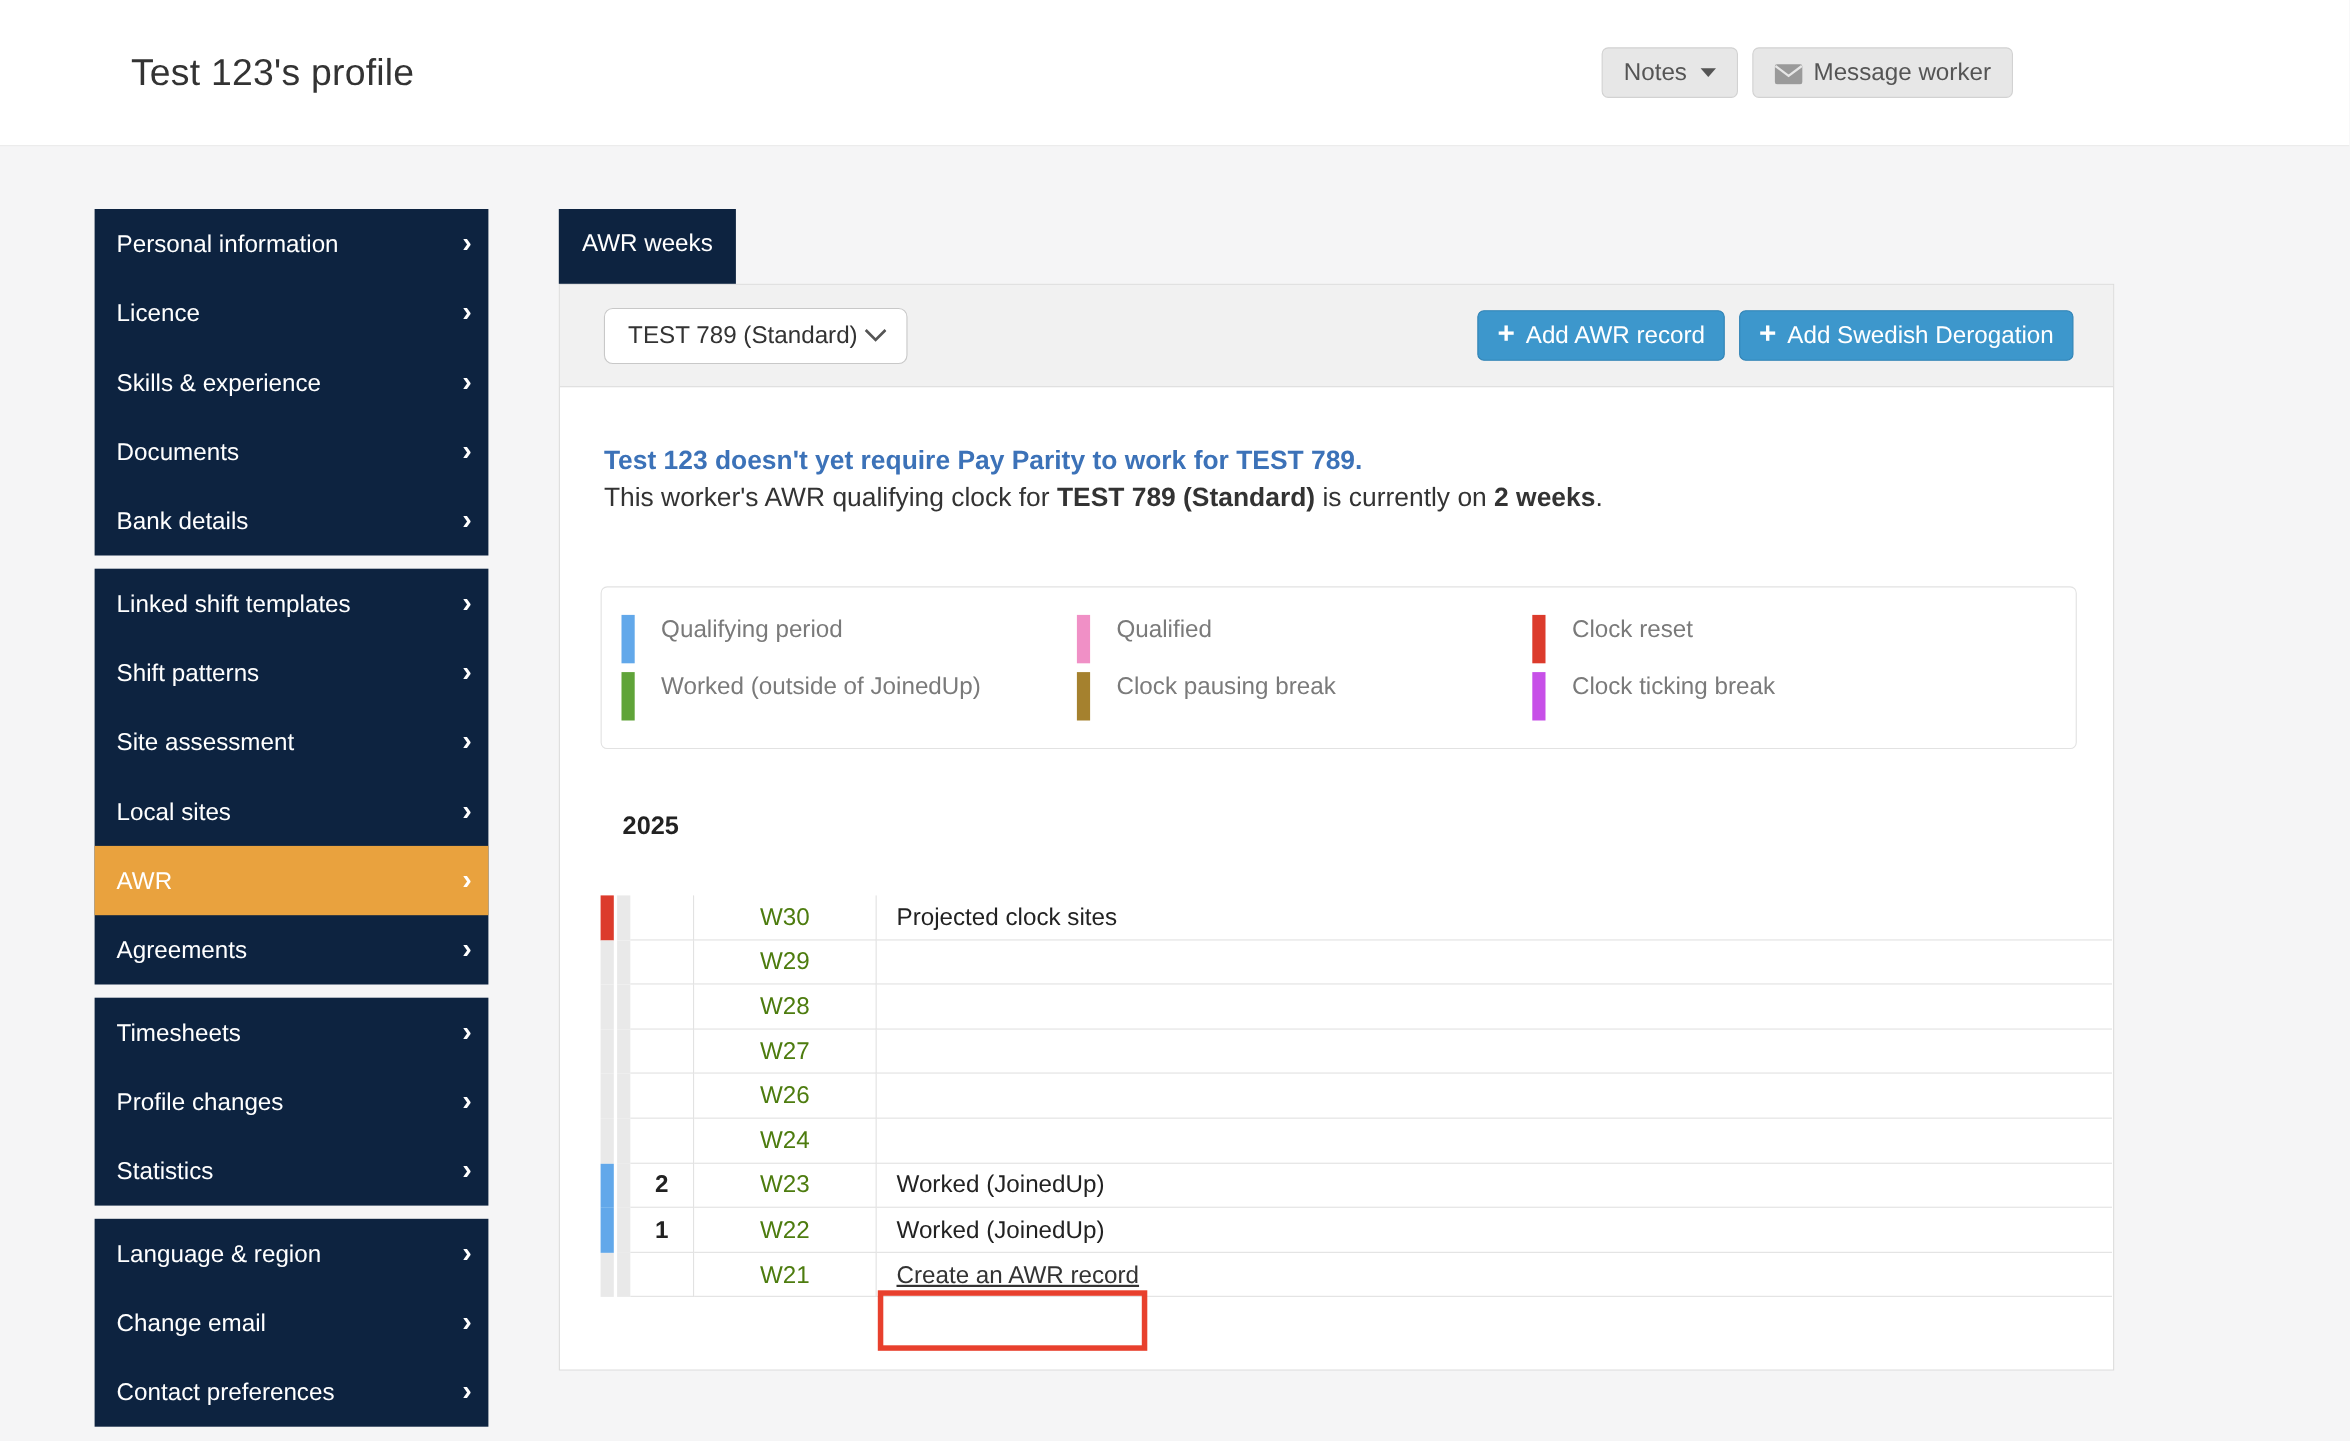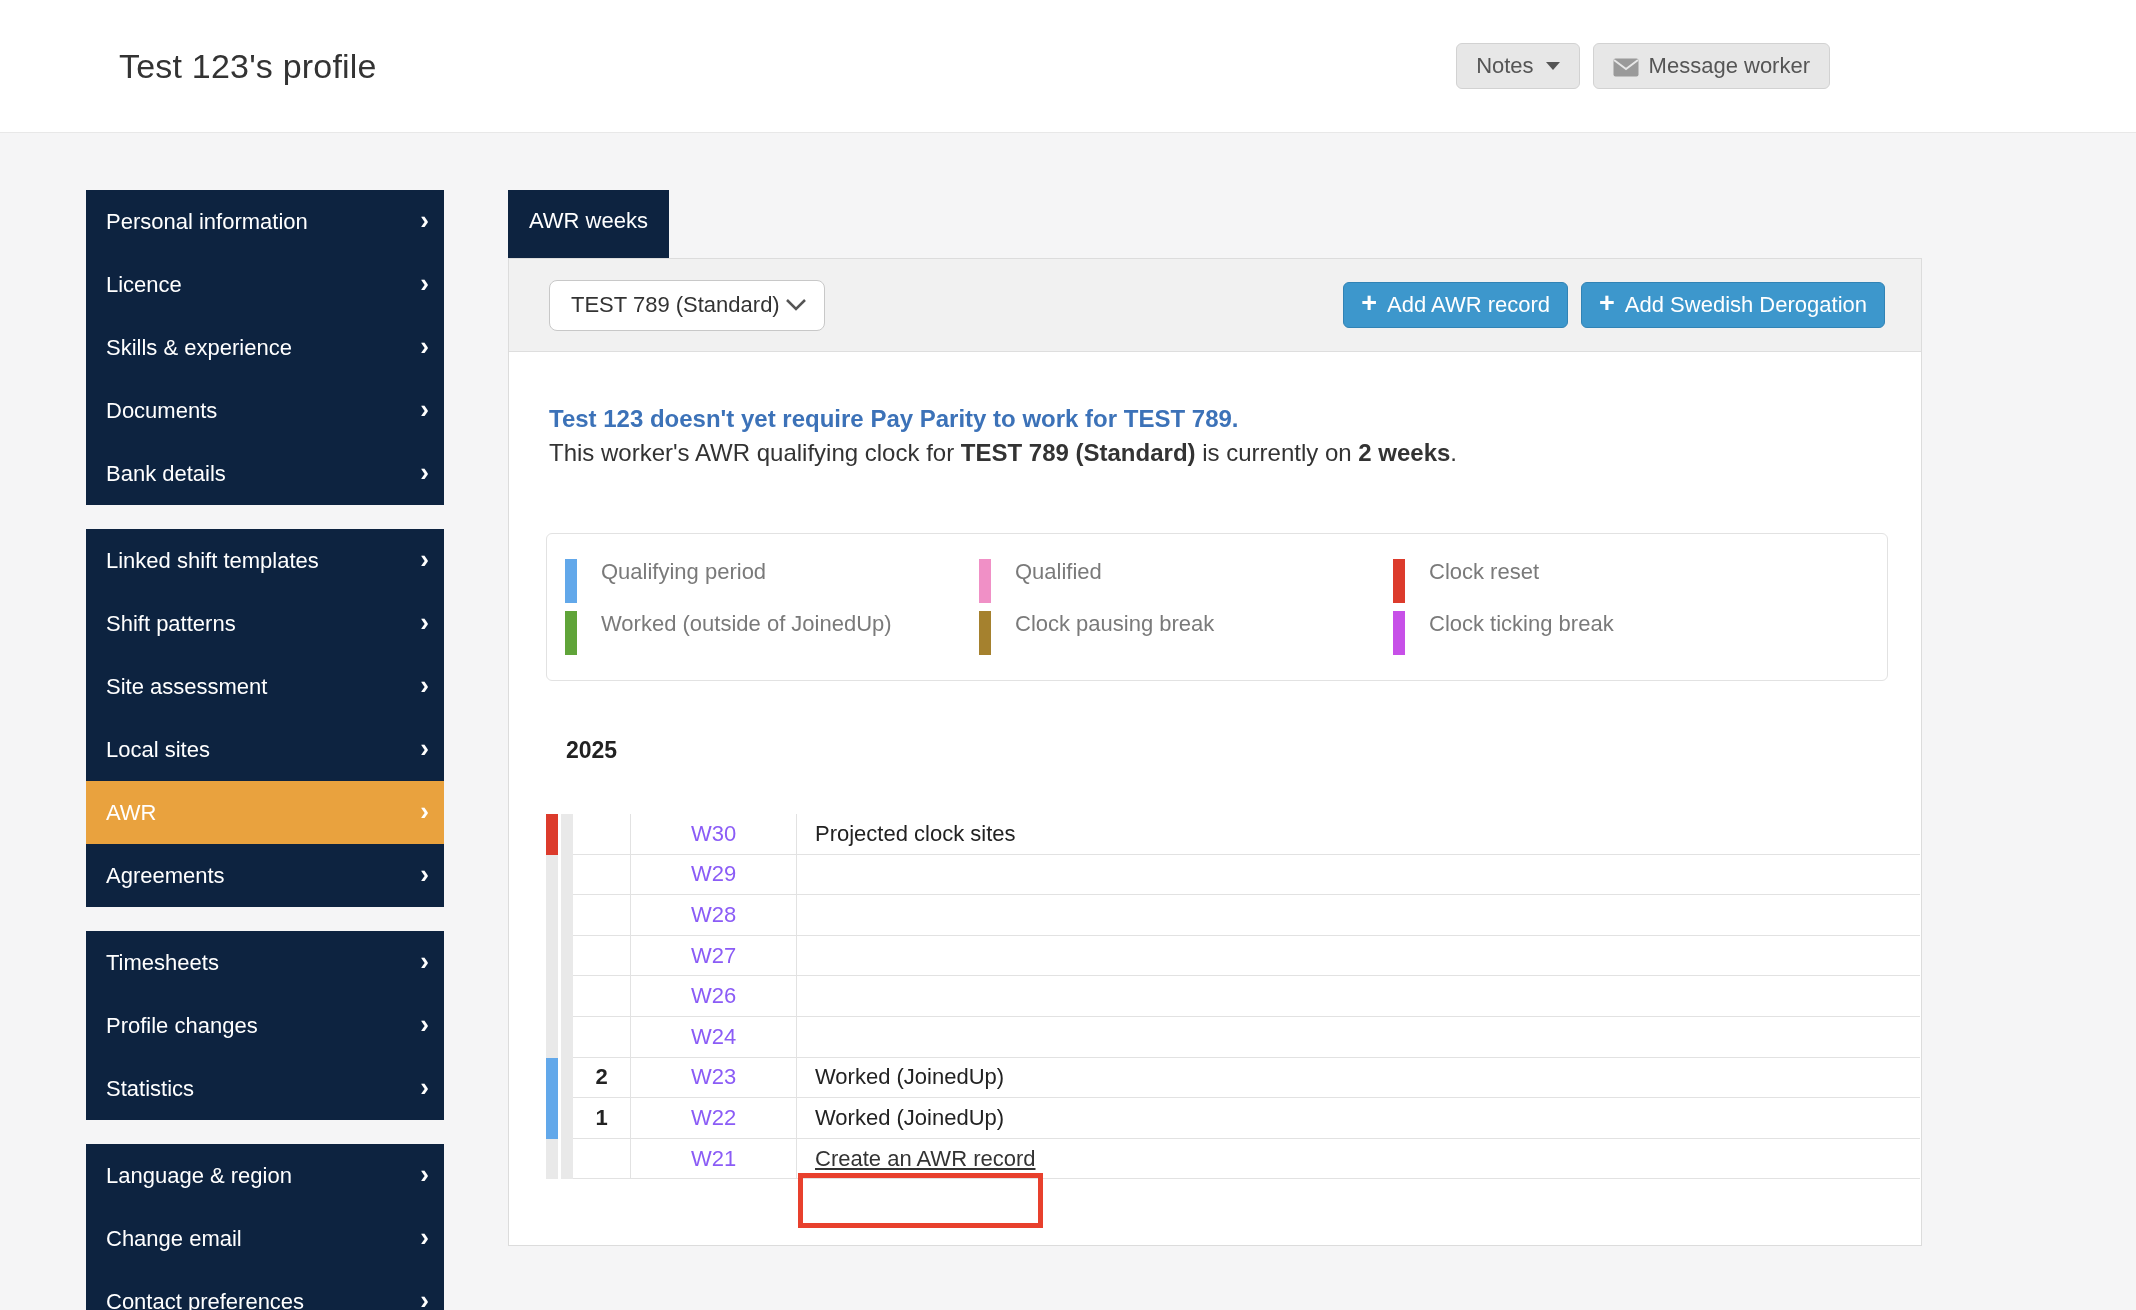--- a/index.html
+++ b/index.html
@@ -25,21 +25,21 @@
   }
   .caret-down { display:inline-block; width:0; height:0; border-left:7px solid transparent;
     border-right:7px solid transparent; border-top:8px solid #555; margin-left:2px; }
   .envelope-icon { width:26px; height:19px; display:inline-block; }
 
   
   .content { display:flex; align-items:flex-start; padding:57px 0 0 86px; }
 
   
   .sidebar { width:358px; flex:0 0 358px; }
-  .nav-group { background:#0d2340; margin-bottom:24px; }
+  .nav-group { background:#0d2340; margin-bottom:12px; }
   .nav-item {
     height:63px; display:flex; align-items:center; justify-content:space-between;
     padding:0 15px 0 20px; color:#fff; font-size:22px; cursor:pointer;
   }
   .nav-item.active { background:#e9a23e; }
   .nav-chevron { font-size:26px; font-weight:700; color:#fff; line-height:1; padding-bottom:4px; }
 
   
   .main { margin-left:64px; width:1414px; }
   .tab {
@@ -83,21 +83,21 @@
   
   .year-heading { margin:56px 0 0 20px; font-size:23px; font-weight:700; color:#222; }
   .weeks-table { position:relative; margin-top:50px; width:1374px; }
   .wrow { display:flex; height:40.6px; }
   .strip1 { width:12px; margin-right:3px; background:#e9e9e9; }
   .strip2 { width:12px; background:#e9e9e9; }
   .cell { border-bottom:1px solid #e2e2e2; display:flex; align-items:center; }
   .wrow:first-child .cell { border-top:1px solid #e2e2e2; }
   .cell.count { width:58px; justify-content:center; font-size:22px; font-weight:700; color:#222;
     border-right:1px solid #e2e2e2; }
-  .cell.week { width:166px; justify-content:center; font-size:22px; color:#8b5cf6;
+  .cell.week { width:166px; justify-content:center; font-size:22px; color:#4d7c0f;
     border-right:1px solid #e2e2e2; }
   .cell.desc { flex:1; padding-left:18px; font-size:22px; color:#222; }
   .awr-link { color:#333; text-decoration:underline; cursor:pointer; }
   .annotation-box {
     position:absolute; left:252px; top:359px; width:245px; height:55px;
     border:5px solid #e8402d; pointer-events:none; z-index:2;
   }
 </style>
 </head>
 <body>

